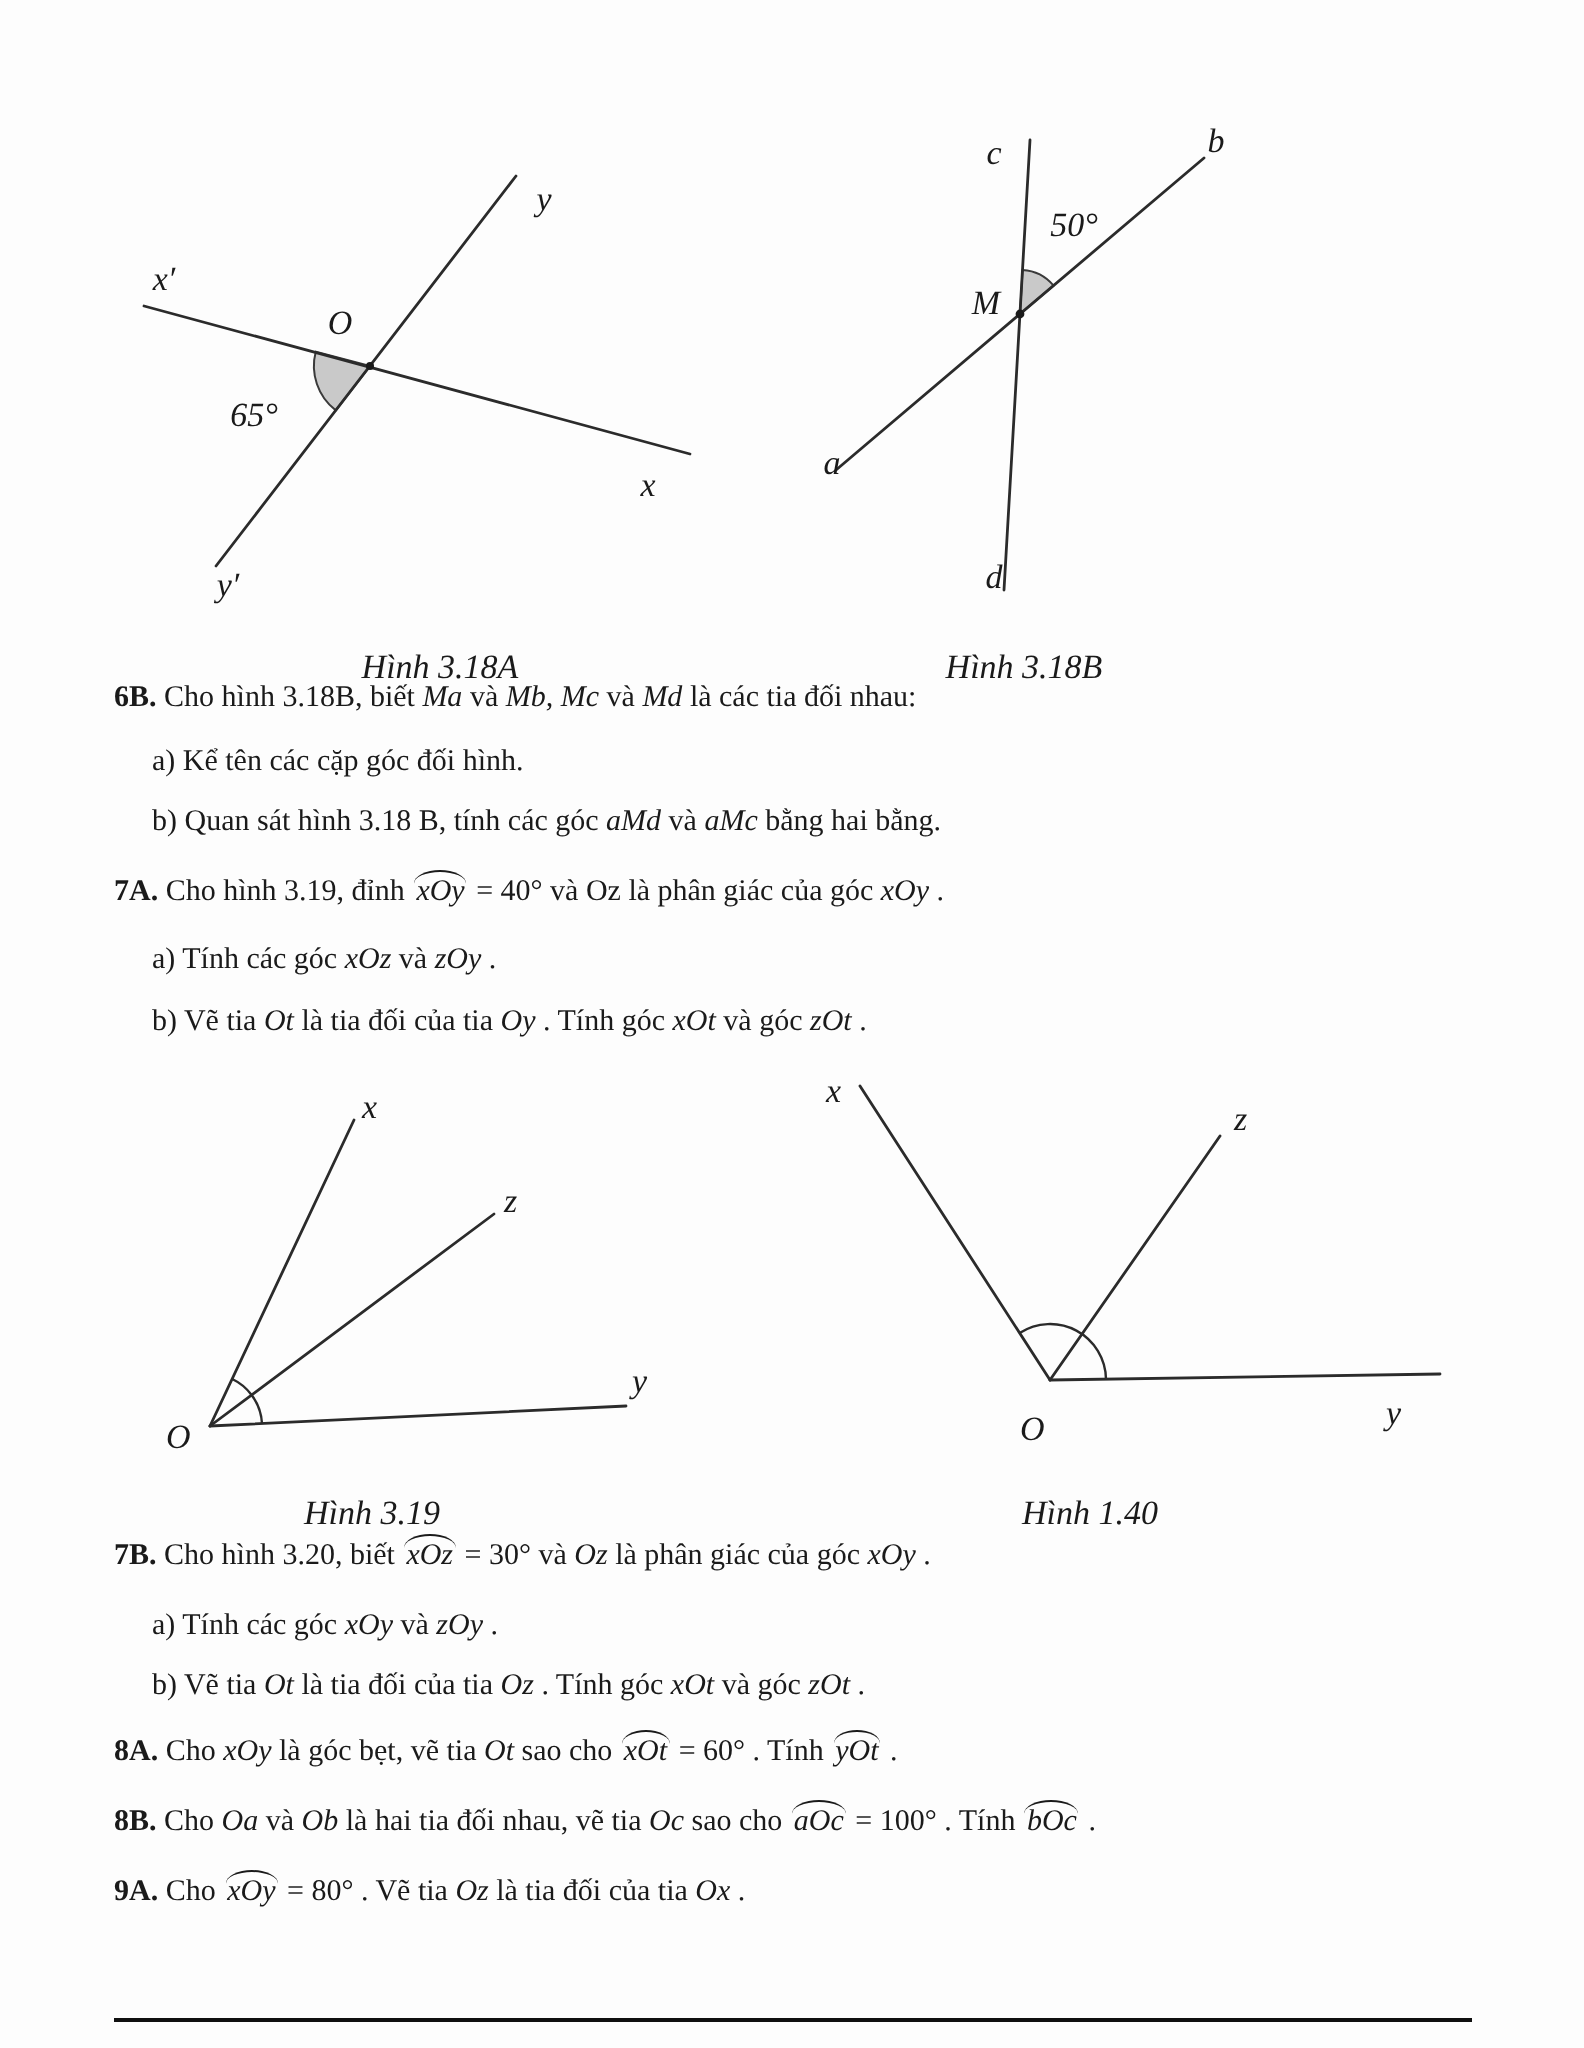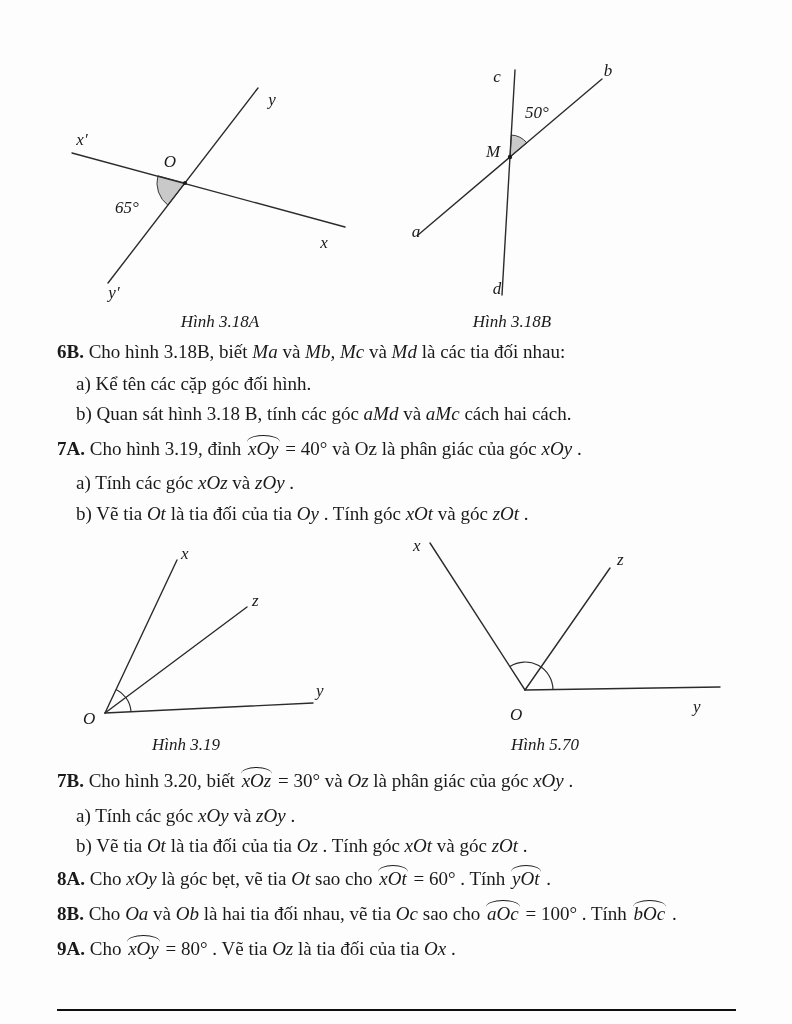--- a/index.html
+++ b/index.html
@@ -5,39 +5,39 @@
   * { box-sizing: border-box; }
   html, body { margin: 0; padding: 0; }
   body {
     width: 792px; height: 1024px;
     background: #fdfdfd;
     font-family: "Liberation Serif", serif;
     color: var(--ink, #1a1a1a);
     position: relative;
     overflow: hidden;
   }
-  .line { position: absolute; left: 57px; font-size: 19px; white-space: nowrap; line-height: 1.25; }
+  .line { position: absolute; left: 57px; font-size: 15px; white-space: nowrap; line-height: 1.25; }
   .line.sub { left: 76px; }
   .seg { white-space: pre-wrap; }
   .seg.b { font-weight: 700; }
   .seg.i { font-style: italic; }
   .seg.arc { font-style: italic; position: relative; display: inline-block; padding: 0 2px; }
   .seg.arc::before {
     content: ""; position: absolute; left: 1px; right: 1px; top: -2px; height: 7px;
     border-top: 1.5px solid var(--ink, #1a1a1a);
     border-radius: 100% 100% 0 0 / 170% 170% 0 0;
   }
   .fig { position: absolute; }
   .fig svg { display: block; width: 100%; height: 100%; }
   .fig text { font-family: "Liberation Serif", serif; font-style: italic; font-size: 17px; fill: var(--ink, #1a1a1a); }
   .fig .ln { stroke: #2b2b2b; stroke-width: 1.4; fill: none; stroke-linecap: round; }
   .fig .wedge { fill: var(--shade, #c9c9c9); stroke: #3a3a3a; stroke-width: 1; }
   .fig .arcmark { stroke: #2b2b2b; stroke-width: 1.2; fill: none; }
   .fig .dot { fill: #1a1a1a; }
-  .caption { position: absolute; font-style: italic; font-size: 17px; text-align: center; width: 140px; }
+  .caption { position: absolute; font-style: italic; font-size: 17px; text-align: center; width: 140px; margin-top: 12px; }
   .rule { position: absolute; background: #101010; }
 </style>
 </head>
 <body>
 
 <div class="fig" style="left:60px; top:55px; width:300px; height:255px">
   <svg viewBox="0 0 300 255">
     <path class="wedge" d="M125 128 L97.9 120.8 A28 28 0 0 0 107.9 150.2 Z"></path>
     <line class="ln" x1="12" y1="98" x2="285" y2="172"></line>
     <line class="ln" x1="48" y1="228" x2="198" y2="33"></line>
@@ -64,21 +64,21 @@
     <text x="16" y="182" text-anchor="middle">a</text>
     <text x="97" y="239" text-anchor="middle">d</text>
   </svg>
 </div>
 
 <div class="caption" style="left:150px; top:312px">Hình 3.18A</div>
 <div class="caption" style="left:442px; top:312px">Hình 3.18B</div>
 
 <div class="line" style="top:340px"><span class="seg b">6B.</span><span class="seg"> Cho hình 3.18B, biết </span><span class="seg i">Ma</span><span class="seg"> và </span><span class="seg i">Mb, Mc</span><span class="seg"> và </span><span class="seg i">Md</span><span class="seg"> là các tia đối nhau:</span></div>
 <div class="line sub" style="top:372px"><span class="seg">a) Kể tên các cặp góc đối hình.</span></div>
-<div class="line sub" style="top:402px"><span class="seg">b) Quan sát hình 3.18 B, tính các góc </span><span class="seg i">aMd</span><span class="seg"> và </span><span class="seg i">aMc</span><span class="seg"> cách hai cách.</span></div>
+<div class="line sub" style="top:402px"><span class="seg">b) Quan sát hình 3.18 B, tính các góc </span><span class="seg i">aMd</span><span class="seg"> và </span><span class="seg i">aMc</span><span class="seg"> bằng hai bằng.</span></div>
 <div class="line" style="top:437px"><span class="seg b">7A.</span><span class="seg"> Cho hình 3.19, đỉnh </span><span class="seg arc">xOy</span><span class="seg"> = 40° và Oz là phân giác của góc </span><span class="seg i">xOy</span><span class="seg"> .</span></div>
 <div class="line sub" style="top:471px"><span class="seg">a) Tính các góc </span><span class="seg i">xOz</span><span class="seg"> và </span><span class="seg i">zOy</span><span class="seg"> .</span></div>
 <div class="line sub" style="top:502px"><span class="seg">b) Vẽ tia </span><span class="seg i">Ot</span><span class="seg"> là tia đối của tia </span><span class="seg i">Oy</span><span class="seg"> . Tính góc </span><span class="seg i">xOt</span><span class="seg"> và góc </span><span class="seg i">zOt</span><span class="seg"> .</span></div>
 
 <div class="fig" style="left:75px; top:535px; width:260px; height:205px">
   <svg viewBox="0 0 260 205">
     <line class="ln" x1="30" y1="178" x2="102" y2="25"></line>
     <line class="ln" x1="30" y1="178" x2="172" y2="72"></line>
     <line class="ln" x1="30" y1="178" x2="238" y2="168"></line>
     <path class="arcmark" d="M56 176.8 A26 26 0 0 0 50.8 162.5"></path>
@@ -97,21 +97,21 @@
     <line class="ln" x1="120" y1="160" x2="315" y2="157"></line>
     <path class="arcmark" d="M148 159.6 A28 28 0 0 0 104.8 136.5"></path>
     <text x="8" y="21" text-anchor="start" font-size="18">x</text>
     <text x="212" y="35" text-anchor="start" font-size="18">z</text>
     <text x="288" y="182" text-anchor="start" font-size="19">y</text>
     <text x="105" y="190" text-anchor="start" font-size="19">O</text>
   </svg>
 </div>
 
 <div class="caption" style="left:116px; top:735px">Hình 3.19</div>
-<div class="caption" style="left:475px; top:735px">Hình 5.70</div>
+<div class="caption" style="left:475px; top:735px">Hình 1.40</div>
 
 <div class="line" style="top:769px"><span class="seg b">7B.</span><span class="seg"> Cho hình 3.20, biết </span><span class="seg arc">xOz</span><span class="seg"> = 30° và </span><span class="seg i">Oz</span><span class="seg"> là phân giác của góc </span><span class="seg i">xOy</span><span class="seg"> .</span></div>
 <div class="line sub" style="top:804px"><span class="seg">a) Tính các góc </span><span class="seg i">xOy</span><span class="seg"> và </span><span class="seg i">zOy</span><span class="seg"> .</span></div>
 <div class="line sub" style="top:834px"><span class="seg">b) Vẽ tia </span><span class="seg i">Ot</span><span class="seg"> là tia đối của tia </span><span class="seg i">Oz</span><span class="seg"> . Tính góc </span><span class="seg i">xOt</span><span class="seg"> và góc </span><span class="seg i">zOt</span><span class="seg"> .</span></div>
 <div class="line" style="top:867px"><span class="seg b">8A.</span><span class="seg"> Cho </span><span class="seg i">xOy</span><span class="seg"> là góc bẹt, vẽ tia </span><span class="seg i">Ot</span><span class="seg"> sao cho </span><span class="seg arc">xOt</span><span class="seg"> = 60° . Tính </span><span class="seg arc">yOt</span><span class="seg"> .</span></div>
 <div class="line" style="top:902px"><span class="seg b">8B.</span><span class="seg"> Cho </span><span class="seg i">Oa</span><span class="seg"> và </span><span class="seg i">Ob</span><span class="seg"> là hai tia đối nhau, vẽ tia </span><span class="seg i">Oc</span><span class="seg"> sao cho </span><span class="seg arc">aOc</span><span class="seg"> = 100° . Tính </span><span class="seg arc">bOc</span><span class="seg"> .</span></div>
 <div class="line" style="top:937px"><span class="seg b">9A.</span><span class="seg"> Cho </span><span class="seg arc">xOy</span><span class="seg"> = 80° . Vẽ tia </span><span class="seg i">Oz</span><span class="seg"> là tia đối của tia </span><span class="seg i">Ox</span><span class="seg"> .</span></div>
 
 <div class="rule" style="left:57px; top:1009px; width:679px; height:2px"></div>
 

